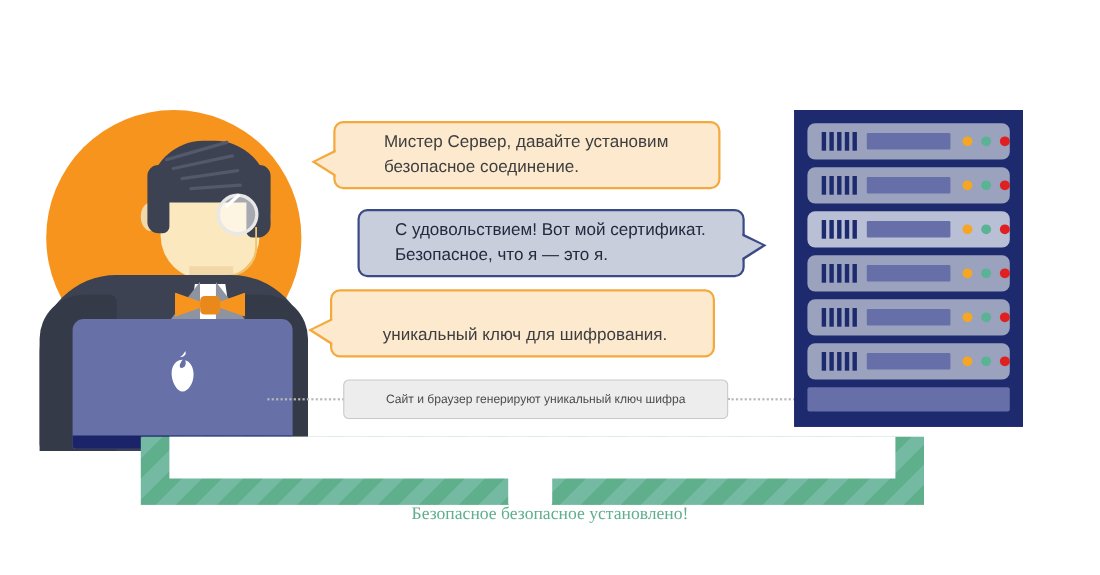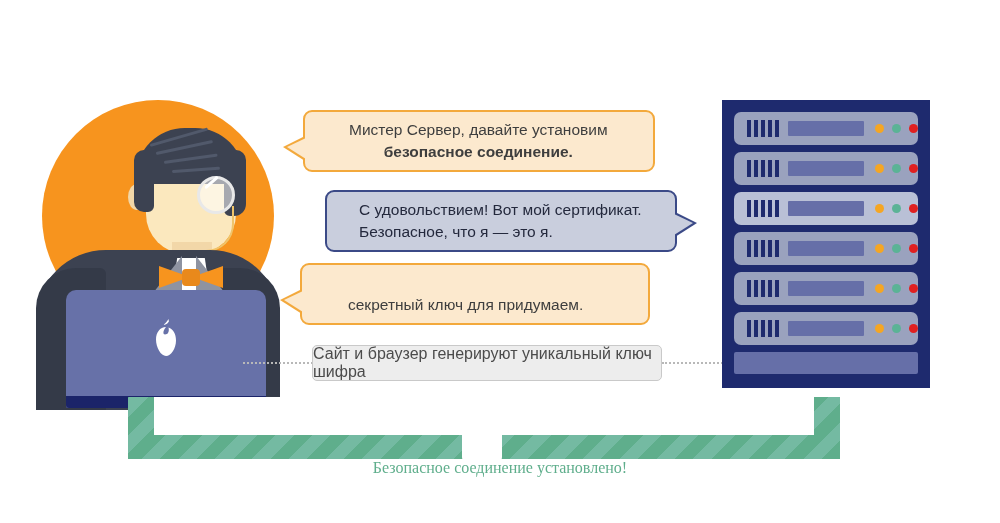--- a/index.html
+++ b/index.html
@@ -120,31 +120,31 @@
   }
 
   
   .bubble{
     position:absolute;box-sizing:border-box;
     border-radius:9px;border:2px solid;
     display:flex;align-items:center;
   }
   .bubble p{margin:0;line-height:1.45;}
   .bubble-orange{
-    background:#FCE9CE;border-color:#F3A93C;color:#3E3E3E;text-align:center;
+    background:#FCE9CE;border-color:#F3A93C;color:#3E3E3E;
   }
   .bubble-blue{
     background:#C9CEDD;border-color:#3B4A87;color:#24293D;
   }
   #bubble1{left:303px;top:110px;width:352px;height:62px;padding:0 0 0 44px;}
   #bubble2{left:325px;top:190px;width:352px;height:62px;padding:0 0 0 32px;}
   #bubble3{left:300px;top:263px;width:350px;height:62px;padding:0 0 0 46px;}
   #bubble1 p,#bubble3 p{font-size:15.5px;}
   #bubble2 p{font-size:15.5px;}
-  .b-strong{font-weight:bold;}
+  .b-strong{font-weight:normal;}
   
   .tail-left-fill{
     position:absolute;left:-18px;top:26px;
     border-top:9px solid transparent;
     border-bottom:12px solid transparent;
     border-right:19px solid #FCE9CE;
     z-index:2;
   }
   .tail-left-edge{
     position:absolute;left:-22px;top:24px;
@@ -168,21 +168,21 @@
     border-left:22px solid #3B4A87;
     z-index:1;
   }
 
   
   #keynote{
     position:absolute;left:312px;top:345px;width:350px;height:36px;
     box-sizing:border-box;
     background:#EDEDED;border:1px solid #C9C9C9;border-radius:5px;
     display:flex;align-items:center;justify-content:center;
-    font-size:16px;color:#4B4B4B;
+    font-size:11px;color:#4B4B4B;
   }
   .dotline{
     position:absolute;top:362px;height:0;
     border-top:2px dotted #B8B8B8;
   }
   #dotline-left{left:243px;width:70px;}
   #dotline-right{left:662px;width:65px;}
 
   
   #rack{
@@ -291,21 +291,21 @@
       <span>С удовольствием! Вот мой сертификат.</span><br>
       <span>Безопасное, что я — это я.</span>
     </p>
   </div>
 
   <div class="bubble bubble-orange" id="bubble3">
     <div class="tail-left-edge"></div>
     <div class="tail-left-fill"></div>
     <p>
       <br>
-      <span>секретный ключ для придумаем.</span>
+      <span>уникальный ключ для шифрования.</span>
     </p>
   </div>
 
   <div class="dotline" id="dotline-left"></div>
   <div class="dotline" id="dotline-right"></div>
   <div id="keynote">
     <span>Сайт и браузер генерируют уникальный ключ шифра</span>
   </div>
 
   <div id="rack">
@@ -405,15 +405,15 @@
   <div id="bracket">
     <div class="stripe-layer"></div>
     <div class="cutout"></div>
   </div>
 
   <svg class="lock" viewBox="0 0 54 68">
     <path d="M13 30 V21 a14 14 0 0 1 28 0 V30" fill="none" stroke="#FFFFFF" stroke-width="7"></path>
     <rect x="7" y="28" width="40" height="38" rx="4" fill="#FFFFFF"></rect>
   </svg>
 
-  <div id="caption">Безопасное соединение установлено!</div>
+  <div id="caption">Безопасное безопасное установлено!</div>
 
 </div>
 
 </body></html>

